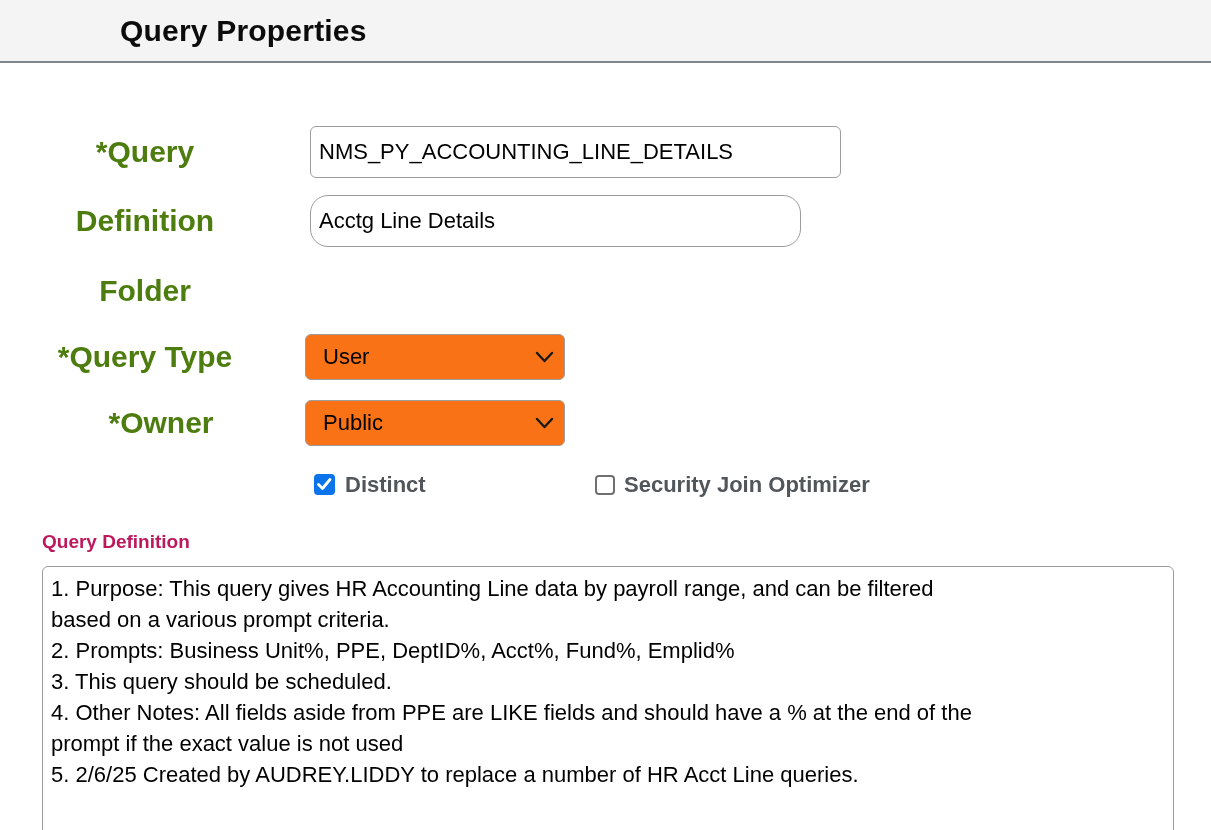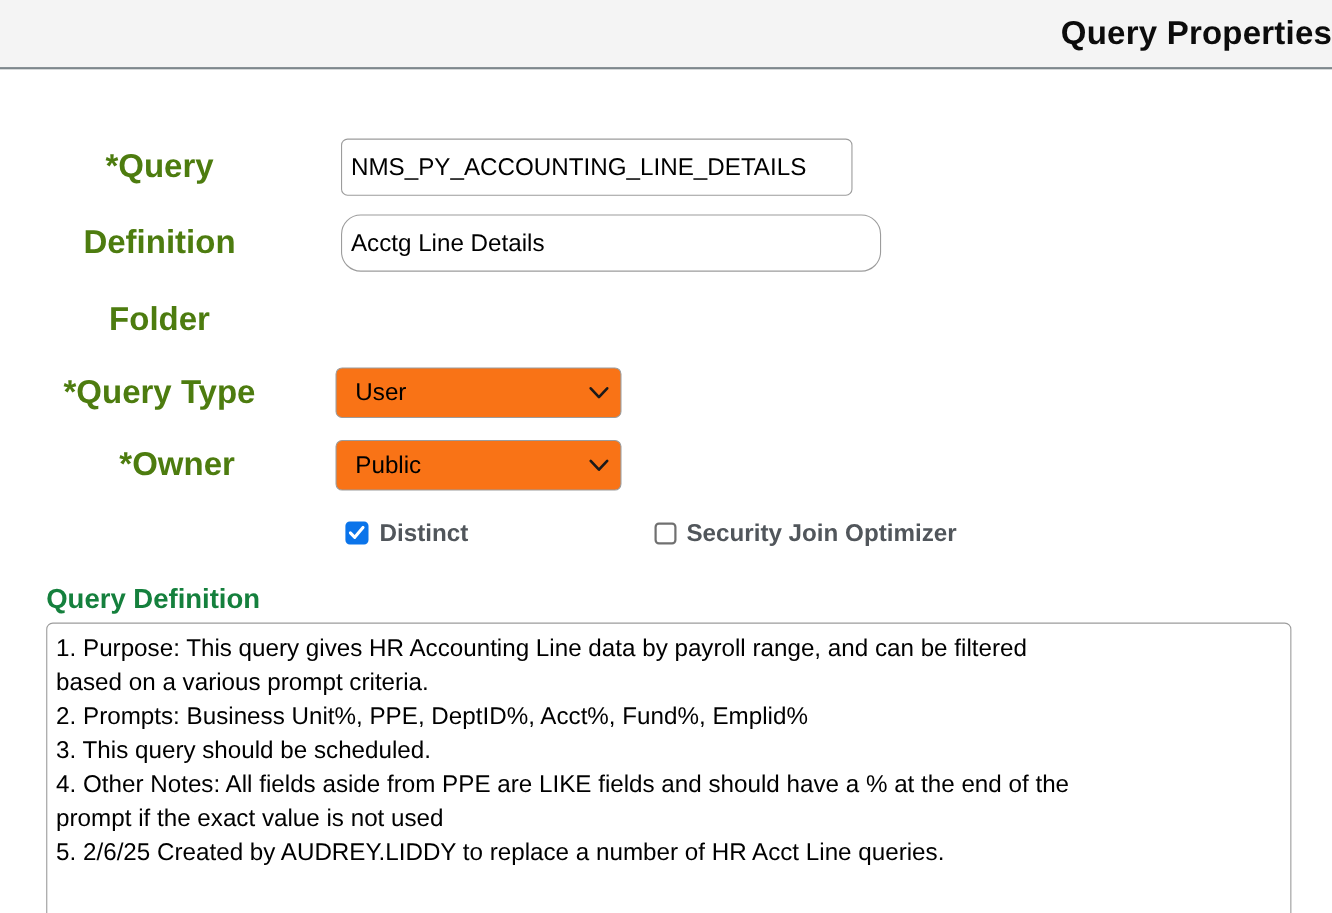--- a/index.html
+++ b/index.html
@@ -19,21 +19,21 @@
     height: 63px;
     background: #f4f4f4;
     border-bottom: 2px solid #7e878c;
     box-sizing: border-box;
   }
   .header .title {
     position: absolute;
     left: 120px; right: 0; top: 0;
     height: 61px;
     line-height: 61px;
-    text-align: right;
+    text-align: left;
     font-size: 30px;
     font-weight: bold;
     color: #0c0c0c;
     letter-spacing: 0.2px;
   }
 
   
   .form-label {
     position: absolute;
     left: 0;
@@ -98,23 +98,23 @@
     font-weight: bold;
     color: #51565b;
     line-height: 25px;
   }
 
   
   .section-label {
     position: absolute;
     left: 42px;
     top: 531px;
-    font-size: 25px;
+    font-size: 19px;
     font-weight: bold;
-    color: #15803d;
+    color: #be185d;
   }
   .qdef-textarea {
     position: absolute;
     left: 42px;
     top: 566px;
     width: 1132px;
     height: 290px;
     box-sizing: border-box;
     border: 1px solid #9c9c9c;
     border-radius: 6px;
@@ -132,21 +132,21 @@
 </head>
 <body>
 
 <div class="page">
 
   <div class="header">
     <div class="title">Query Properties</div>
   </div>
 
   <div class="form-label" style="top:126px; line-height:52px;">*Query</div>
-  <input class="text-input" style="left: 310px; top: 126px; width: 465px;" type="text" value="NMS_PY_ACCOUNTING_LINE_DETAILS">
+  <input class="text-input" style="left: 310px; top: 126px; width: 531px;" type="text" value="NMS_PY_ACCOUNTING_LINE_DETAILS">
 
   <div class="form-label" style="top:195px; line-height:52px;">Definition</div>
   <input class="text-input" style="left: 310px; top: 195px; width: 491px; border-radius: 18px;" type="text" value="Acctg Line Details">
 
   <div class="form-label" style="top:265px; line-height:52px;">Folder</div>
 
   <div class="form-label" style="top:334px; line-height:46px;">*Query Type</div>
   <div class="select-box" style="left:305px; top:334px;">
     <span>User</span>
     <svg class="chevron" viewBox="0 0 19 16">

